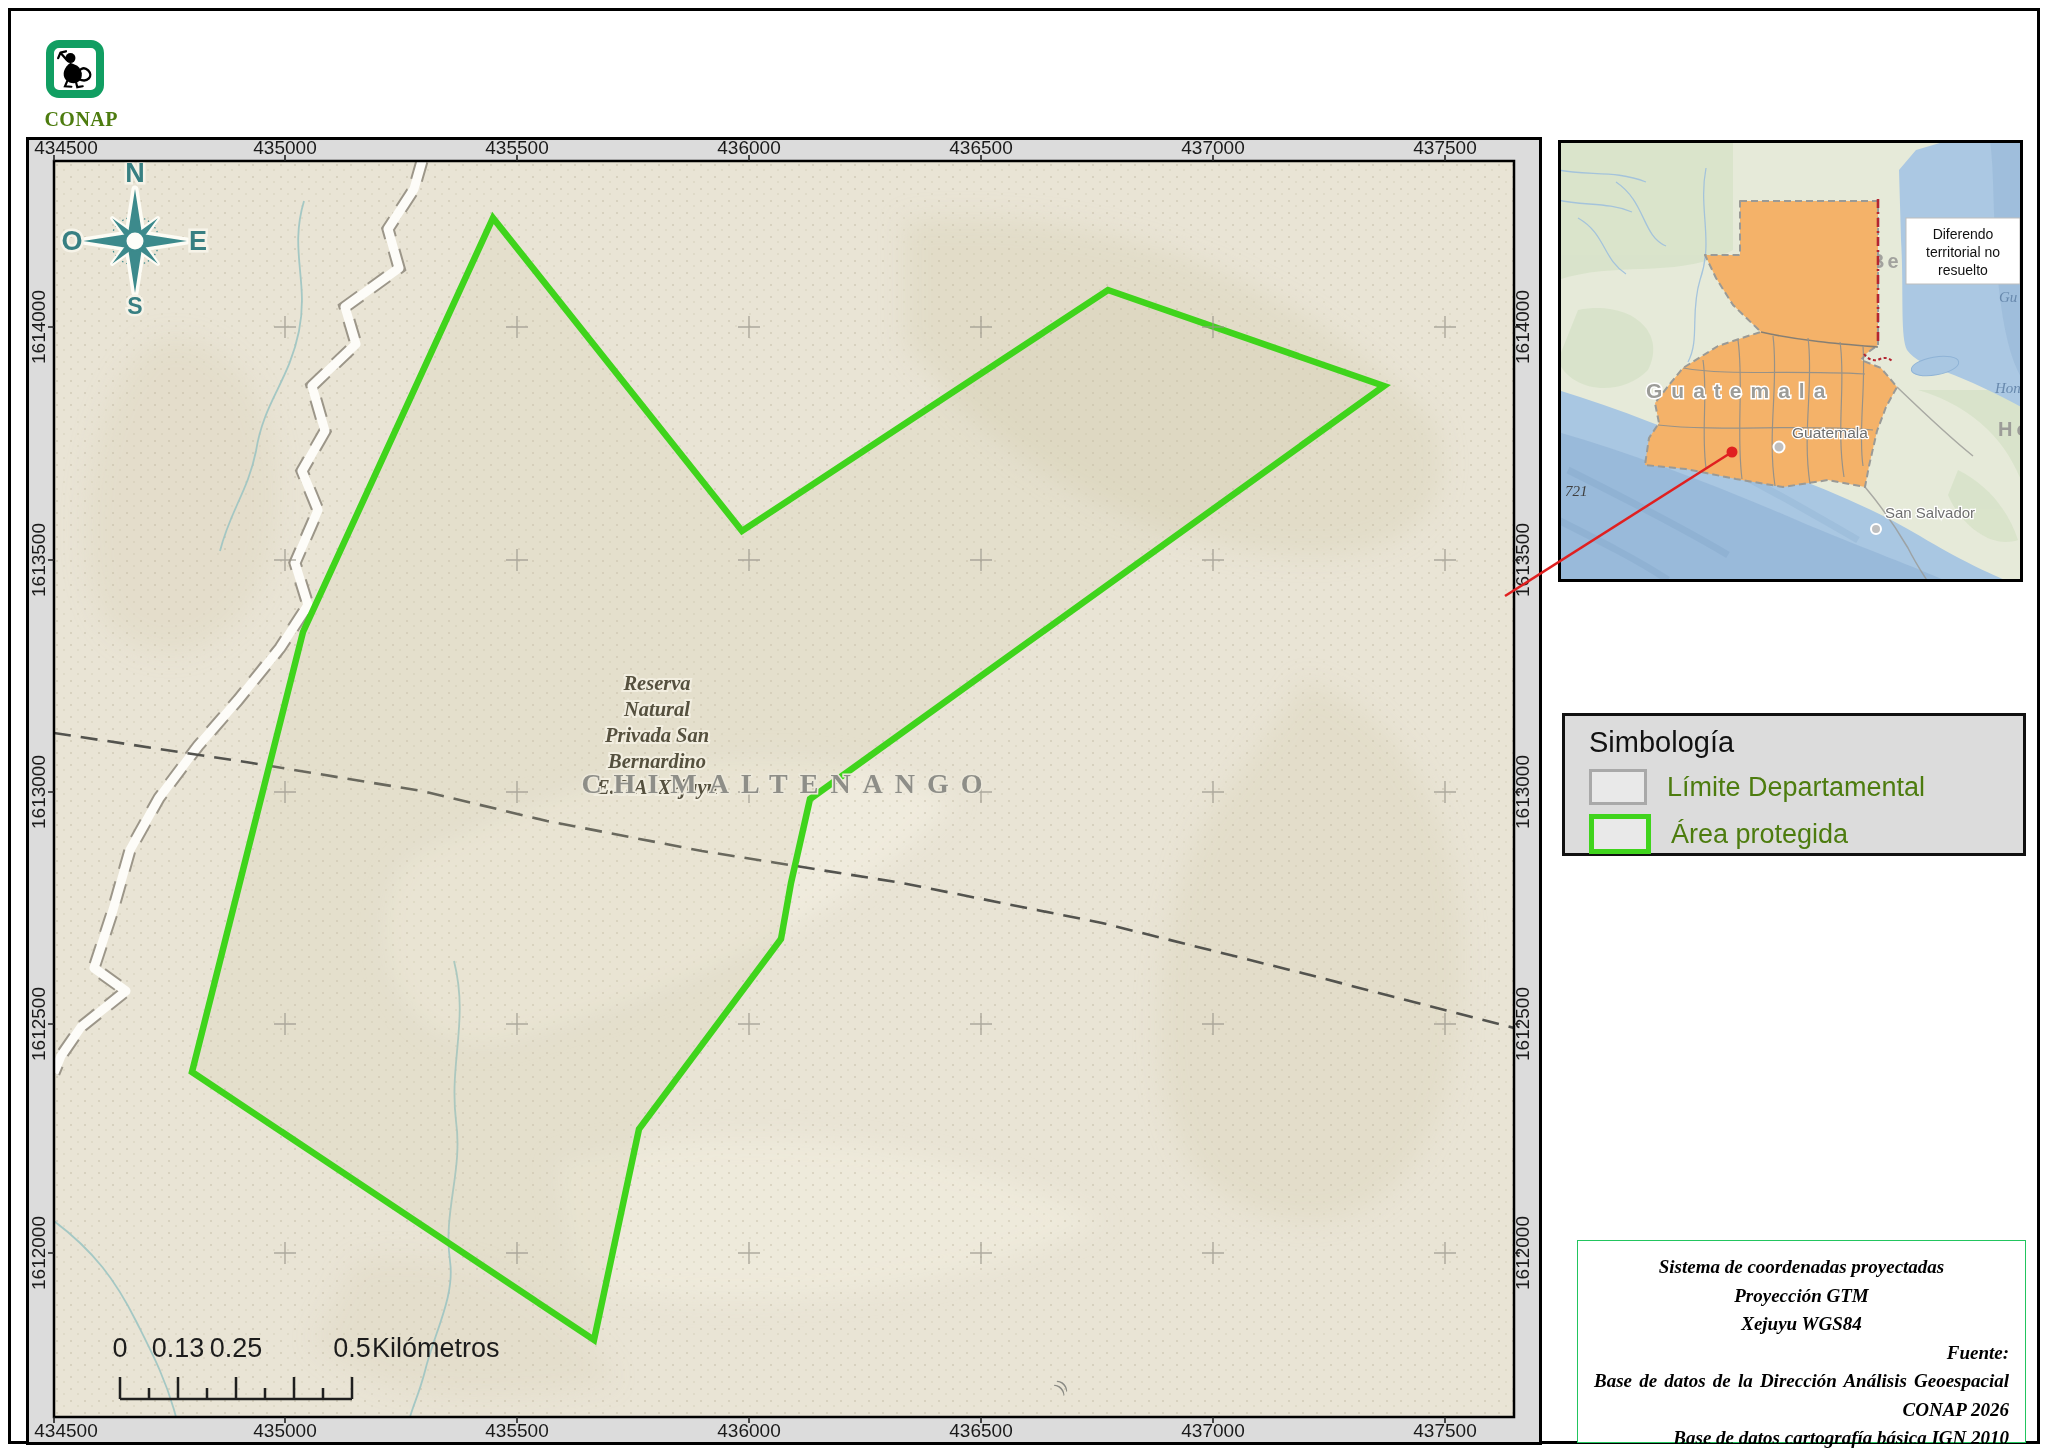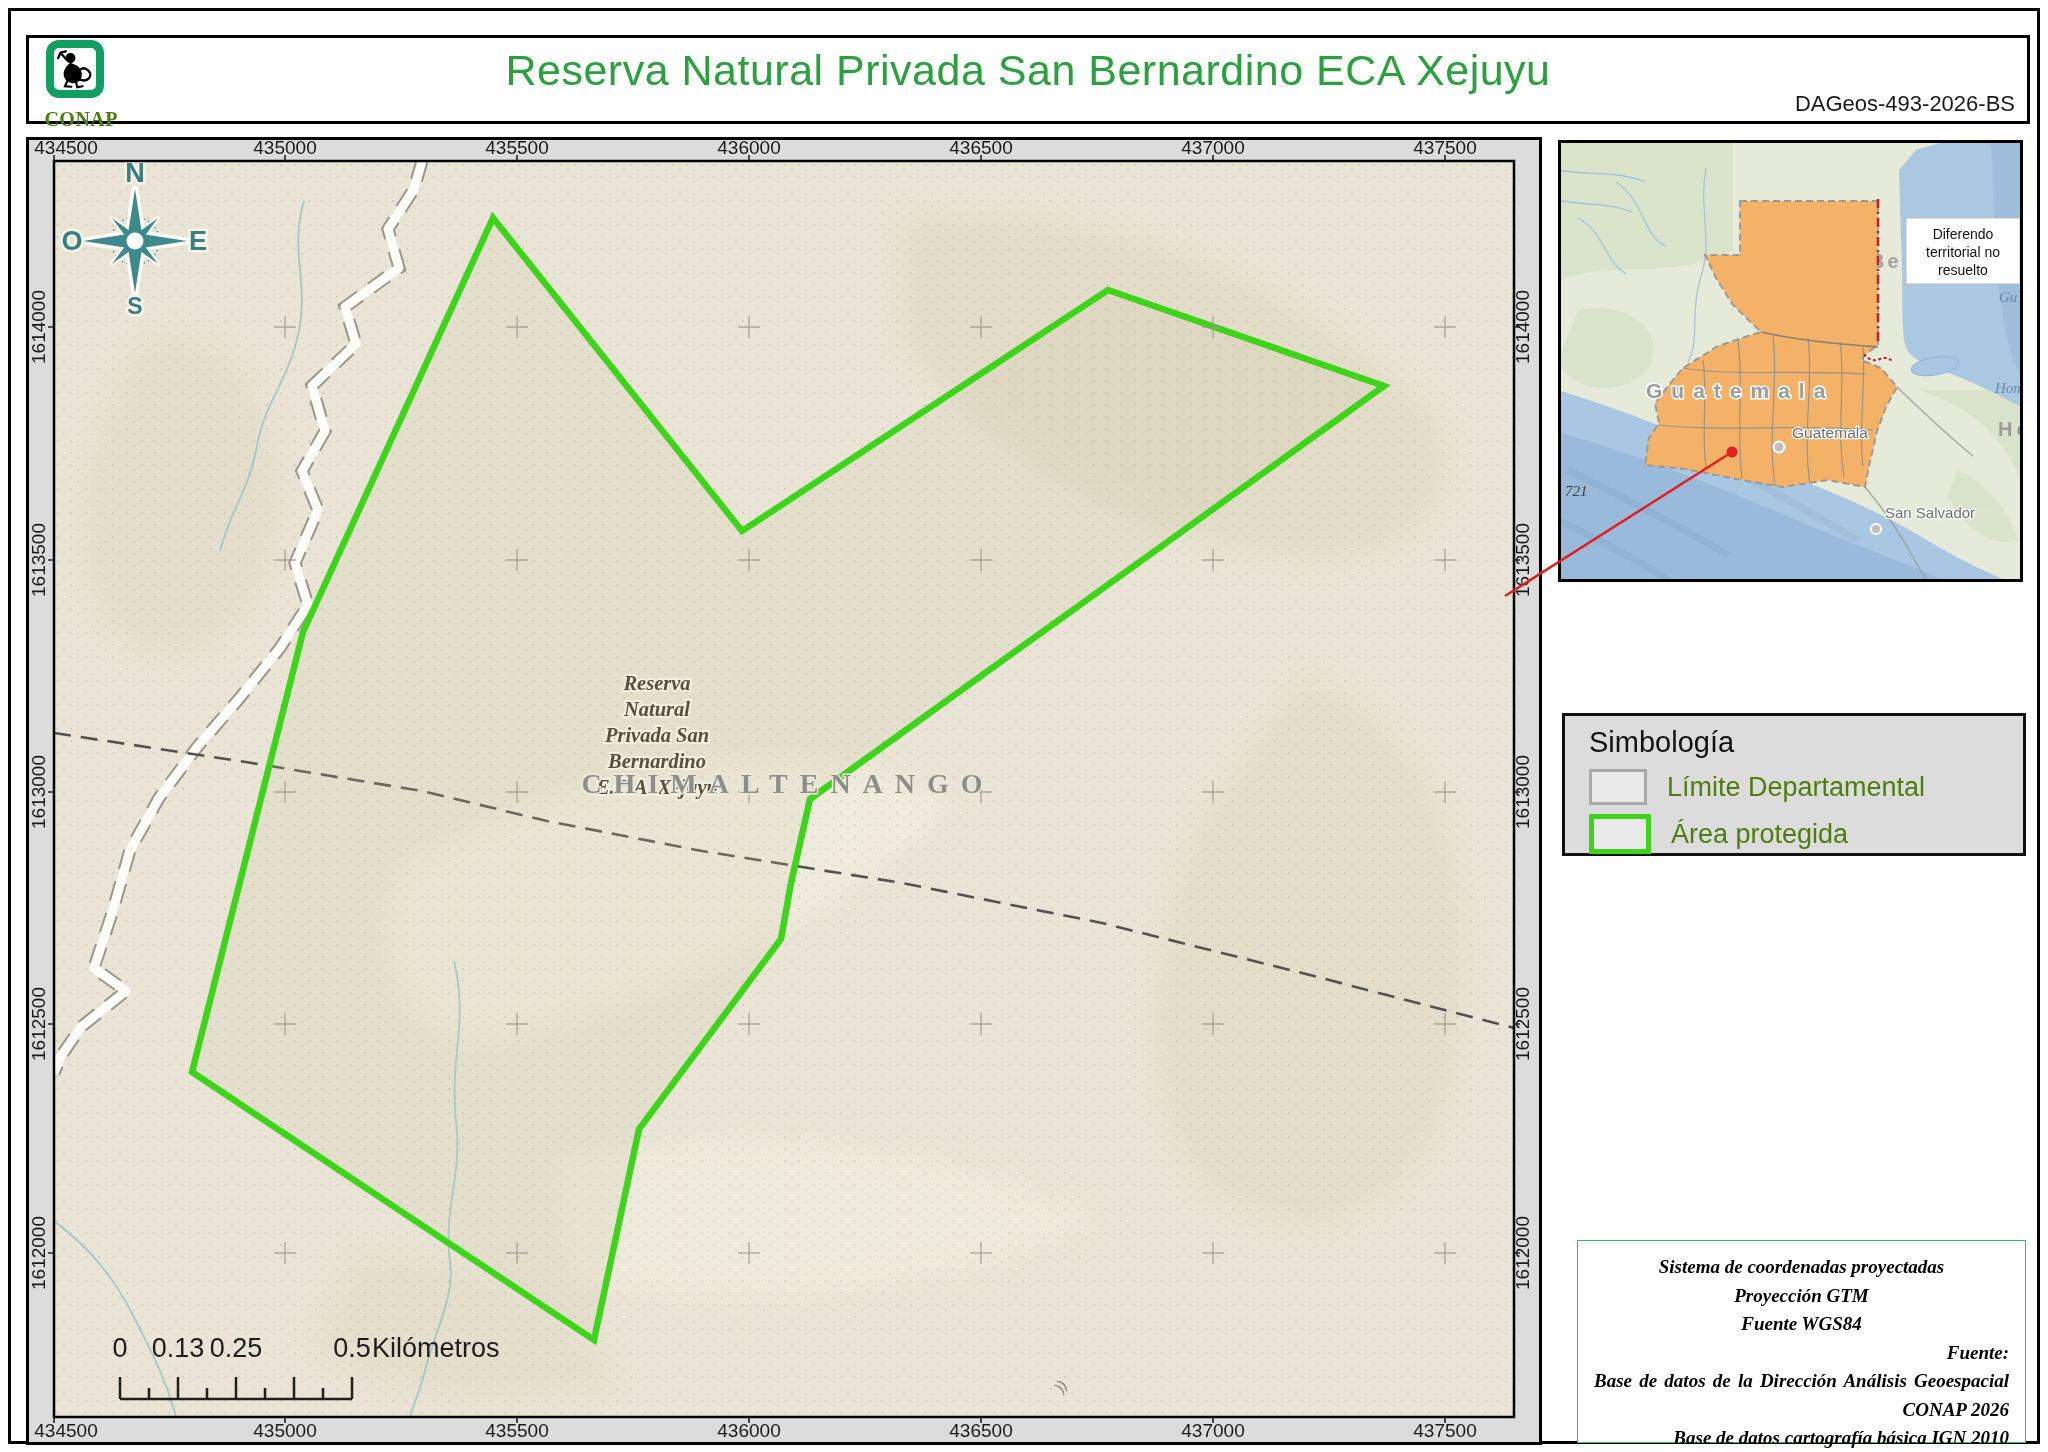--- a/index.html
+++ b/index.html
@@ -38,24 +38,20 @@
   .credit-justify{text-align:justify;text-align-last:justify;}
   .callout-overlay{position:absolute;left:0;top:0;width:2048px;height:1452px;pointer-events:none;}
   svg text{user-select:none;}
 </style>
 </head>
 <body>
 
 <div class="page">
   <div class="outer-border"></div>
 
-  <header class="header-box">
-    <h1 class="page-title">Reserva Natural Privada San Bernardino ECA Xejuyu</h1>
-    <div class="doc-id">DAGeos-493-2026-BS</div>
-  </header>
   <div class="logo">
     <div class="logo-square">
       <svg width="40" height="40" viewBox="0 0 44 44">
         <circle cx="17" cy="10" r="5.5" fill="#000"></circle>
         <path d="M13 12 L6 4 M6 4 l-2.5 6 M6 4 l6 -1.5" stroke="#000" stroke-width="2.5" fill="none" stroke-linecap="round"></path>
         <path d="M17 15 C10 20 7 28 12 34 C16 38 23 39 27 35 C31.5 30.5 29.5 22.5 24.5 18.5 Z" fill="#000"></path>
         <path d="M26 33 C36 38 42.5 29.5 36.5 23.5 C31.5 18.5 24 23 28.5 27.5" fill="none" stroke="#000" stroke-width="2.6"></path>
         <path d="M14 34 l-3 7 l7 .5 M23 36 l1.5 6 l6 -1" stroke="#000" stroke-width="2.4" fill="none" stroke-linecap="round"></path>
       </svg>
     </div>
@@ -283,21 +279,21 @@
     </div>
     <div class="legend-item">
       <span class="legend-swatch swatch-green"></span>
       <span class="legend-label">Área protegida</span>
     </div>
   </div>
 
   <div class="credits-box">
     <div class="credit-center">Sistema de coordenadas proyectadas</div>
     <div class="credit-center">Proyección GTM</div>
-    <div class="credit-center">Fuente WGS84</div>
+    <div class="credit-center">Xejuyu WGS84</div>
     <div class="credit-left">Fuente:</div>
     <div class="credit-justify">Base de datos de la Dirección Análisis Geoespacial</div>
     <div class="credit-left">CONAP 2026</div>
     <div class="credit-left">Base de datos cartografía básica IGN 2010</div>
   </div>
 
   <svg class="callout-overlay">
     <line x1="1505" y1="596" x2="1732" y2="452" stroke="#e02020" stroke-width="2.5"></line>
     <circle cx="1732" cy="452" r="5.5" fill="#e02020"></circle>
   </svg>

